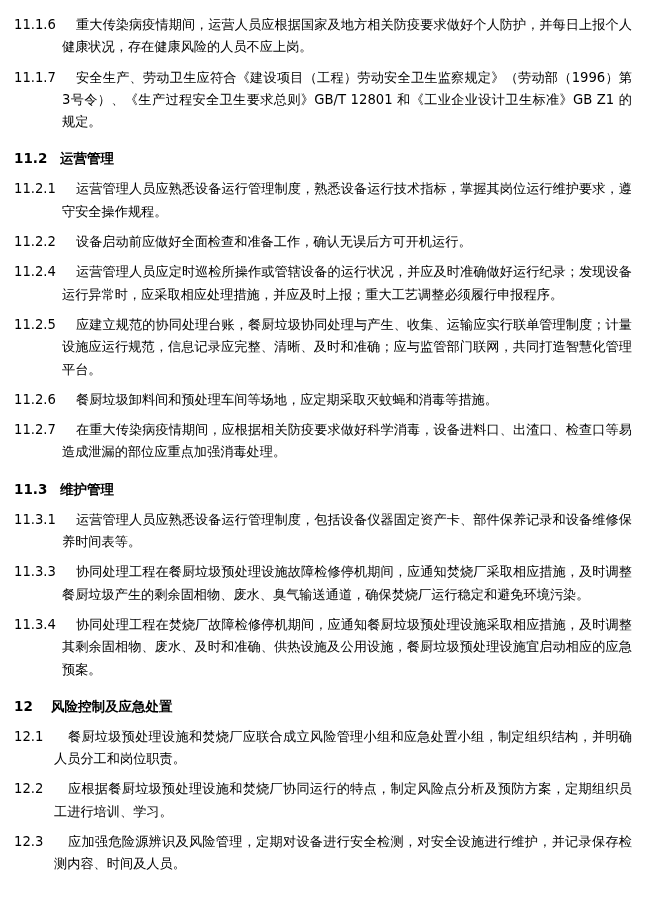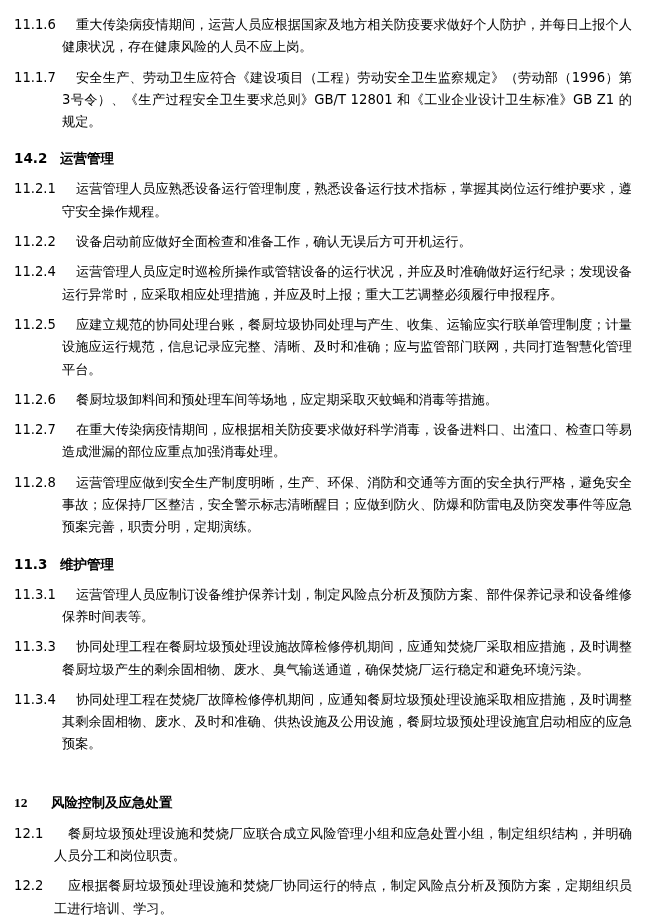--- a/index.html
+++ b/index.html
@@ -44,38 +44,38 @@
   .txt.ind { text-indent: 14px; }
   .heading {
     display: flex;
     align-items: flex-start;
     font-weight: bold;
     font-size: 13.5px;
     line-height: 22px;
     margin: 14px 0 9px 0;
   }
   .heading .num { min-width: 40px; }
-  .heading.h1 { margin-top: 36px; font-family: Liberation Serif, serif; }
+  .heading.h1 { margin-top: 14px; }
   .heading.h1 .num { min-width: 31px; }
 </style>
 </head>
 <body>
 
 <div class="page">
   <div id="content">
       <div class="para">
         <span class="num w1">11.1.6</span>
         <span class="txt ind">重大传染病疫情期间，运营人员应根据国家及地方相关防疫要求做好个人防护，并每日上报个人健康状况，存在健康风险的人员不应上岗。</span>
       </div>
       <div class="para">
         <span class="num w1">11.1.7</span>
         <span class="txt ind">安全生产、劳动卫生应符合《建设项目（工程）劳动安全卫生监察规定》（劳动部（1996）第3号令）、《生产过程安全卫生要求总则》GB/T 12801 和《工业企业设计卫生标准》GB Z1 的规定。</span>
       </div>
       <div class="heading">
-        <span class="num">14.2</span>
+        <span class="num">11.2</span>
         <span class="txt">运营管理</span>
       </div>
       <div class="para">
         <span class="num w1">11.2.1</span>
         <span class="txt ind">运营管理人员应熟悉设备运行管理制度，熟悉设备运行技术指标，掌握其岗位运行维护要求，遵守安全操作规程。</span>
       </div>
       <div class="para">
         <span class="num w1">11.2.2</span>
         <span class="txt ind">设备启动前应做好全面检查和准备工作，确认无误后方可开机运行。</span>
       </div>
@@ -88,31 +88,27 @@
         <span class="txt ind">应建立规范的协同处理台账，餐厨垃圾协同处理与产生、收集、运输应实行联单管理制度；计量设施应运行规范，信息记录应完整、清晰、及时和准确；应与监管部门联网，共同打造智慧化管理平台。</span>
       </div>
       <div class="para">
         <span class="num w1">11.2.6</span>
         <span class="txt ind">餐厨垃圾卸料间和预处理车间等场地，应定期采取灭蚊蝇和消毒等措施。</span>
       </div>
       <div class="para">
         <span class="num w1">11.2.7</span>
         <span class="txt ind">在重大传染病疫情期间，应根据相关防疫要求做好科学消毒，设备进料口、出渣口、检查口等易造成泄漏的部位应重点加强消毒处理。</span>
       </div>
-      <div class="para">
-        <span class="num w1">11.2.8</span>
-        <span class="txt ind">运营管理应做到安全生产制度明晰，生产、环保、消防和交通等方面的安全执行严格，避免安全事故；应保持厂区整洁，安全警示标志清晰醒目；应做到防火、防爆和防雷电及防突发事件等应急预案完善，职责分明，定期演练。</span>
-      </div>
       <div class="heading">
         <span class="num">11.3</span>
         <span class="txt">维护管理</span>
       </div>
       <div class="para">
         <span class="num w1">11.3.1</span>
-        <span class="txt ind">运营管理人员应制订设备维护保养计划，制定风险点分析及预防方案、部件保养记录和设备维修保养时间表等。</span>
+        <span class="txt ind">运营管理人员应熟悉设备运行管理制度，包括设备仪器固定资产卡、部件保养记录和设备维修保养时间表等。</span>
       </div>
       <div class="para">
         <span class="num w1">11.3.3</span>
         <span class="txt ind">协同处理工程在餐厨垃圾预处理设施故障检修停机期间，应通知焚烧厂采取相应措施，及时调整餐厨垃圾产生的剩余固相物、废水、臭气输送通道，确保焚烧厂运行稳定和避免环境污染。</span>
       </div>
       <div class="para">
         <span class="num w1">11.3.4</span>
         <span class="txt ind">协同处理工程在焚烧厂故障检修停机期间，应通知餐厨垃圾预处理设施采取相应措施，及时调整其剩余固相物、废水、及时和准确、供热设施及公用设施，餐厨垃圾预处理设施宜启动相应的应急预案。</span>
       </div>
       <div class="heading h1">

